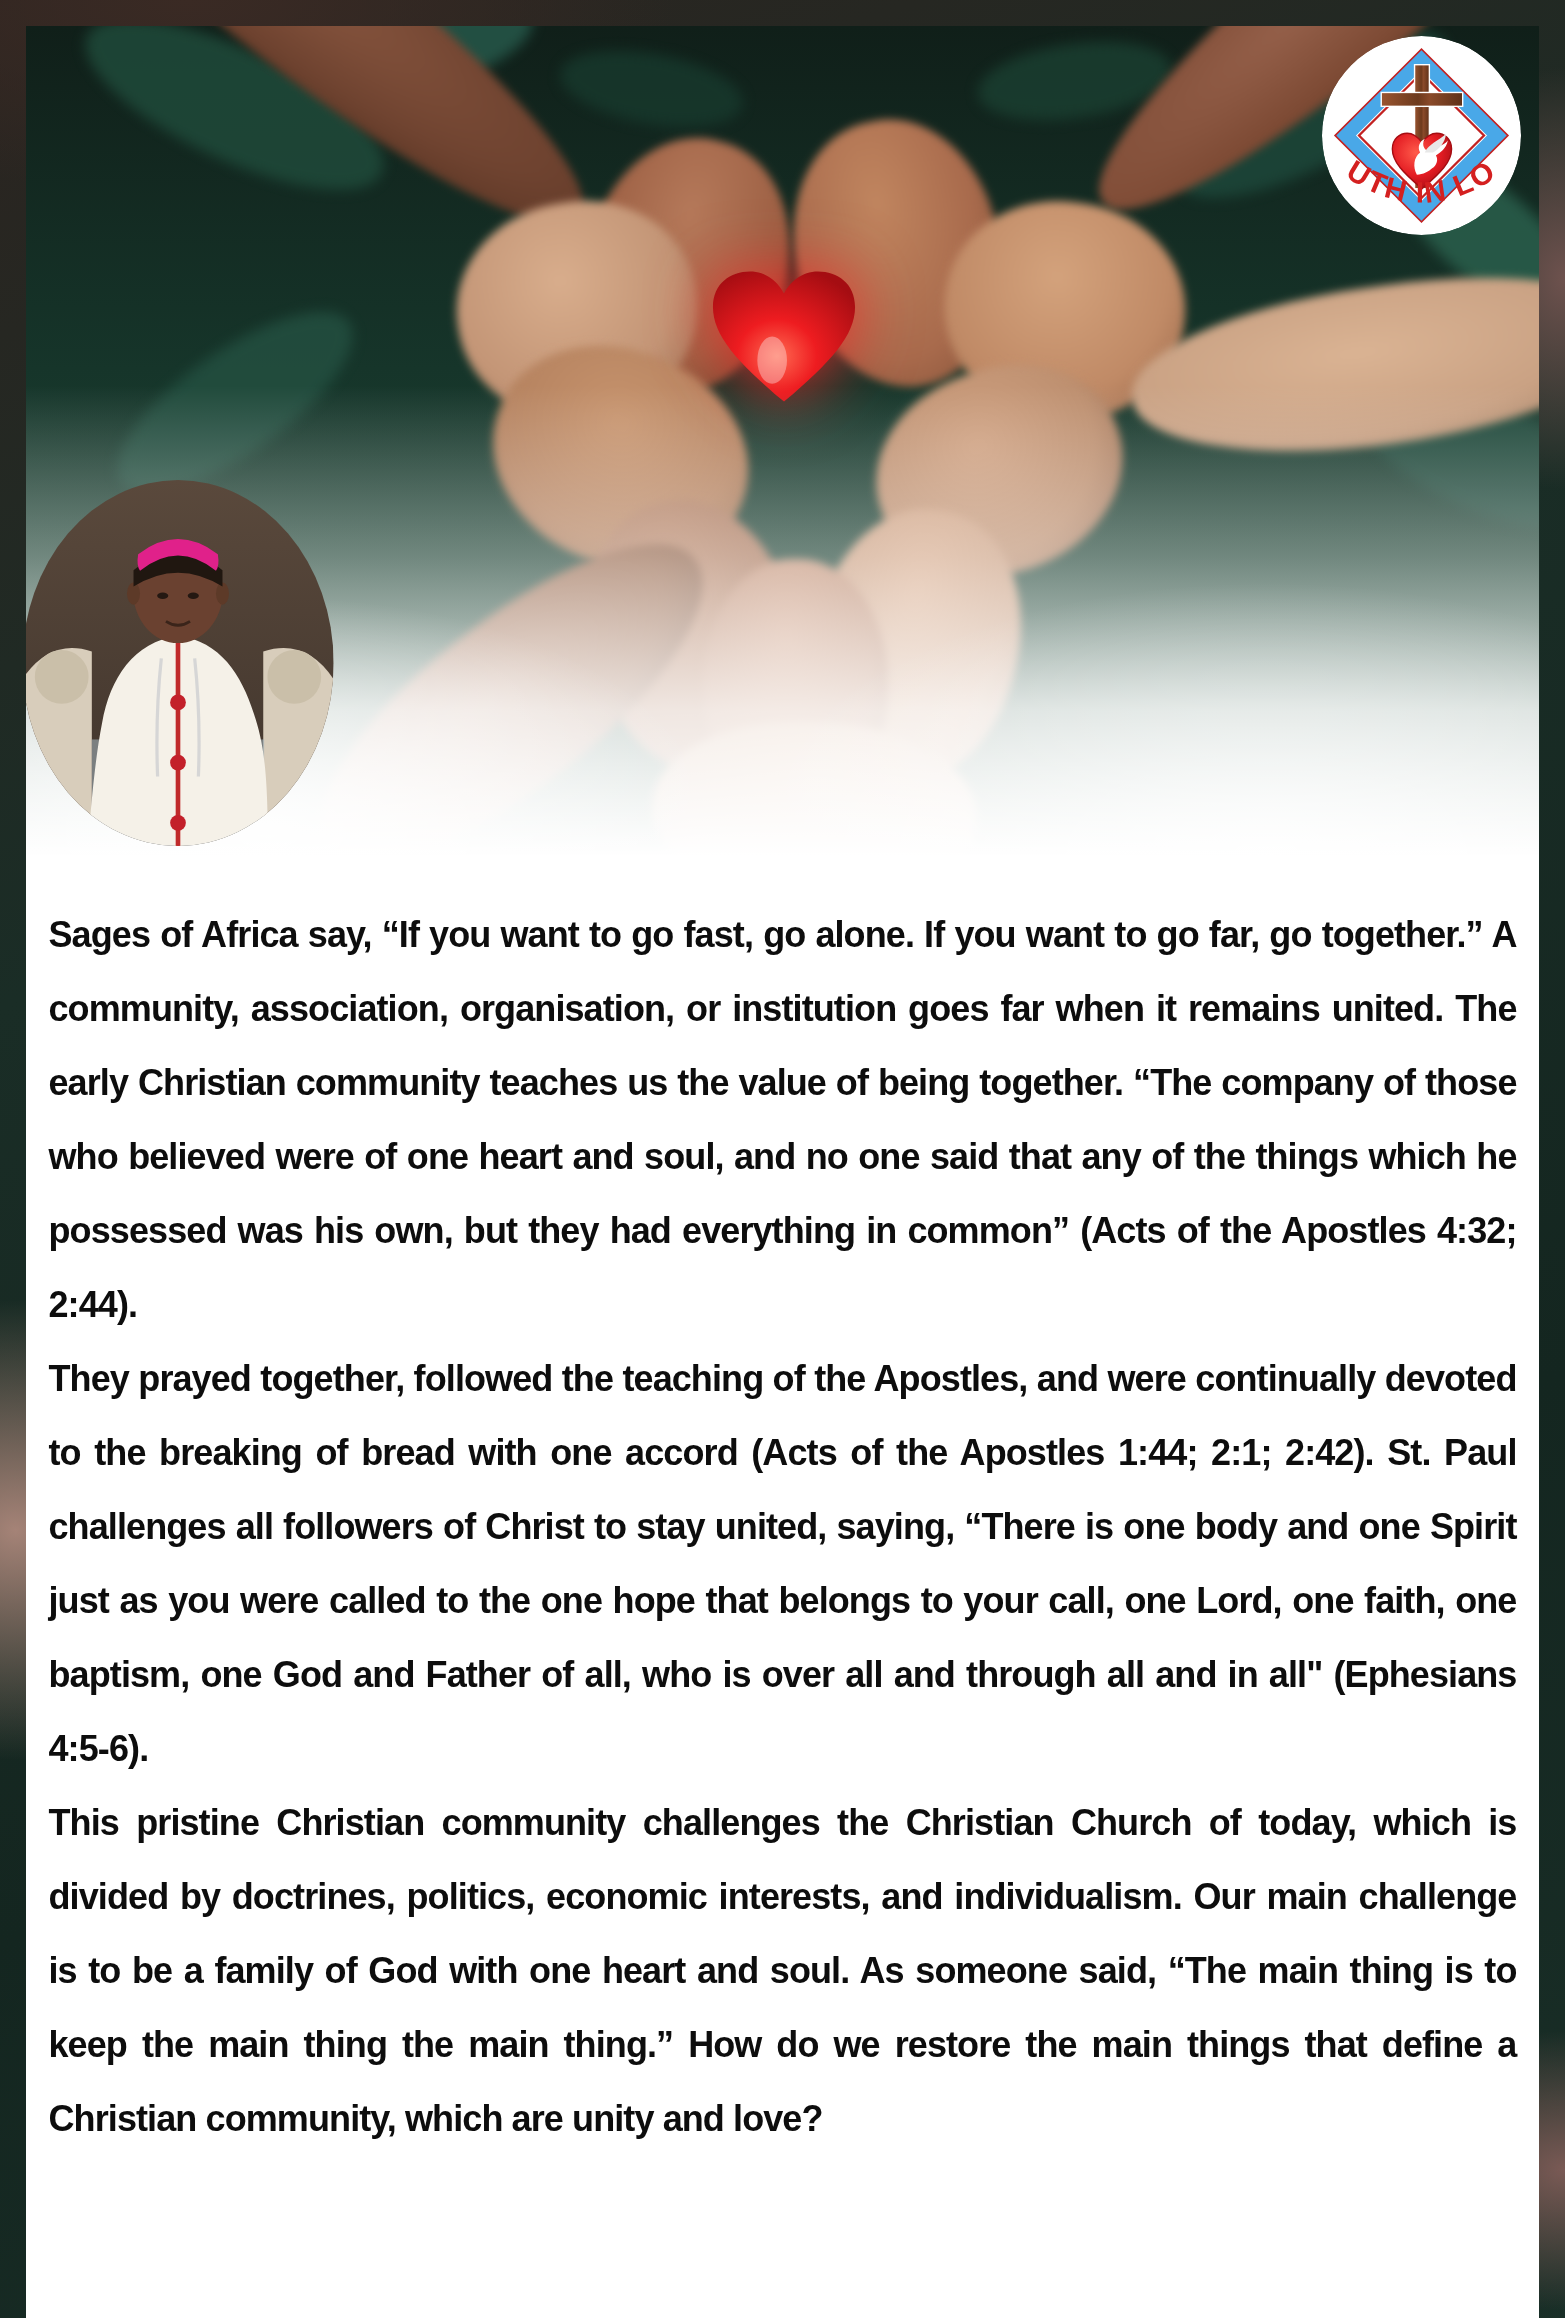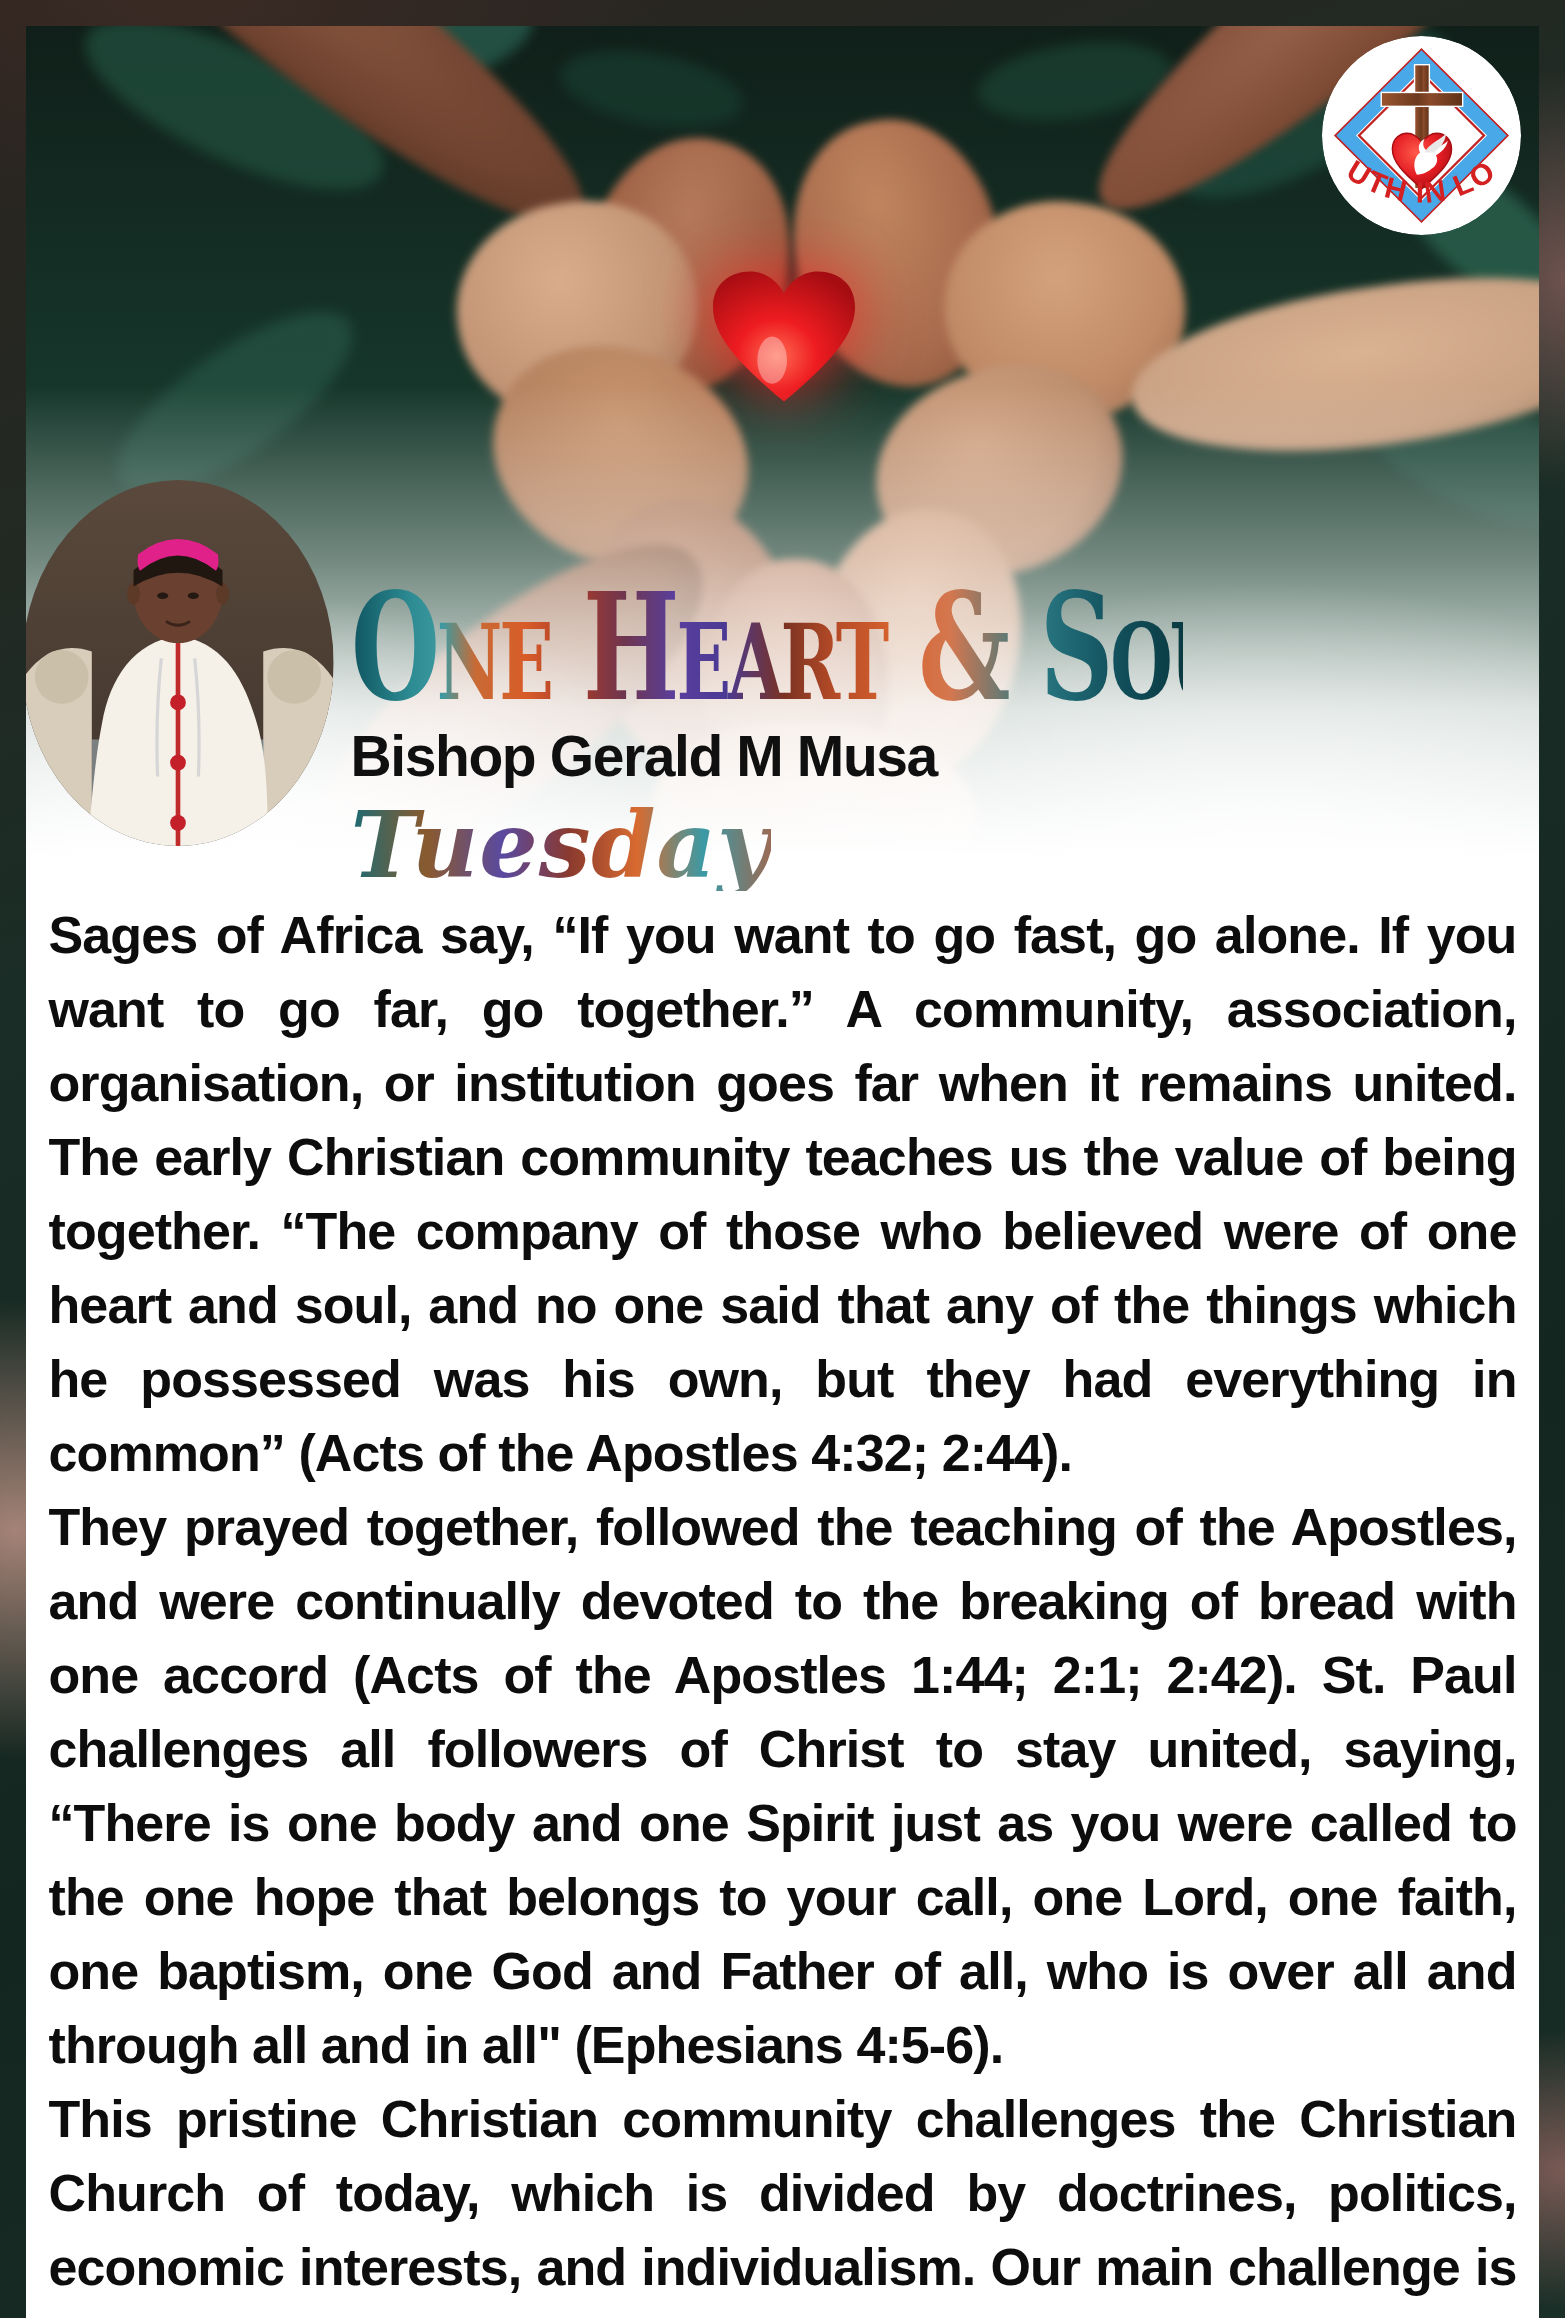--- a/index.html
+++ b/index.html
@@ -55,21 +55,21 @@
           letter-spacing:-1.4px;color:#101010;}
   .day{display:inline-block;margin-top:12px;font-family:"DejaVu Serif",serif;
        font-style:italic;font-weight:700;font-size:92px;line-height:1;letter-spacing:0.9px;
        background:linear-gradient(90deg,#1d6b74 0%,#8a5a2e 18%,#5a4aa0 36%,#8a3a2e 52%,
           #d86a30 68%,#3a9aa5 84%,#9a6a55 100%);
        -webkit-background-clip:text;background-clip:text;color:transparent;
        -webkit-text-fill-color:transparent;}
 
   
   .body-text{position:absolute;left:23px;top:872px;width:1468px;z-index:8;}
-  .body-text p{margin:0;font-weight:700;font-size:52px;line-height:74px;
+  .body-text p{margin:0;font-weight:700;font-size:36px;line-height:74px;
                letter-spacing:-0.9px;text-align:justify;color:#0d0d0d;}
 </style>
 </head>
 <body>
 
 <div class="poster">
 
   <div class="bg"></div>
 
   <div class="card">
@@ -189,25 +189,20 @@
           <ellipse cx="432" cy="245" rx="14" ry="24" fill="#5d3a28"></ellipse>
           <path d="M240 195 Q336 115 432 195 L432 230 Q336 170 240 230 Z" fill="#201710"></path>
           <path d="M250 160 Q336 95 422 160 Q426 185 418 196 Q336 130 254 196 Q246 185 250 160Z" fill="#e0218a"></path>
           <ellipse cx="303" cy="250" rx="12" ry="7" fill="#241812"></ellipse>
           <ellipse cx="369" cy="250" rx="12" ry="7" fill="#241812"></ellipse>
           <path d="M310 305 Q336 322 362 305" stroke="#3a241a" stroke-width="6" fill="none"></path>
         </g>
       </g>
     </svg>
 
-    <div class="masthead">
-      <div class="title">One Heart &amp; Soul</div>
-      <div class="author">Bishop Gerald M Musa</div>
-      <div class="day">Tuesday</div>
-    </div>
 
     <div class="body-text">
       <p>Sages of Africa say, “If you want to go fast, go alone. If you want to go far, go together.” A community, association, organisation, or institution goes far when it remains united. The early Christian community teaches us the value of being together. “The company of those who believed were of one heart and soul, and no one said that any of the things which he possessed was his own, but they had everything in common” (Acts of the Apostles 4:32; 2:44).</p>
       <p>They prayed together, followed the teaching of the Apostles, and were continually devoted to the breaking of bread with one accord (Acts of the Apostles 1:44; 2:1; 2:42). St. Paul challenges all followers of Christ to stay united, saying, “There is one body and one Spirit just as you were called to the one hope that belongs to your call, one Lord, one faith, one baptism, one God and Father of all, who is over all and through all and in all" (Ephesians 4:5-6).</p>
       <p>This pristine Christian community challenges the Christian Church of today, which is divided by doctrines, politics, economic interests, and individualism.  Our main challenge is to be a family of God with one heart and soul. As someone said, “The main thing is to keep the main thing the main thing.” How do we restore the main things that define a Christian community, which are unity and love?</p>
     </div>
 
   </div>
 
 </div>

